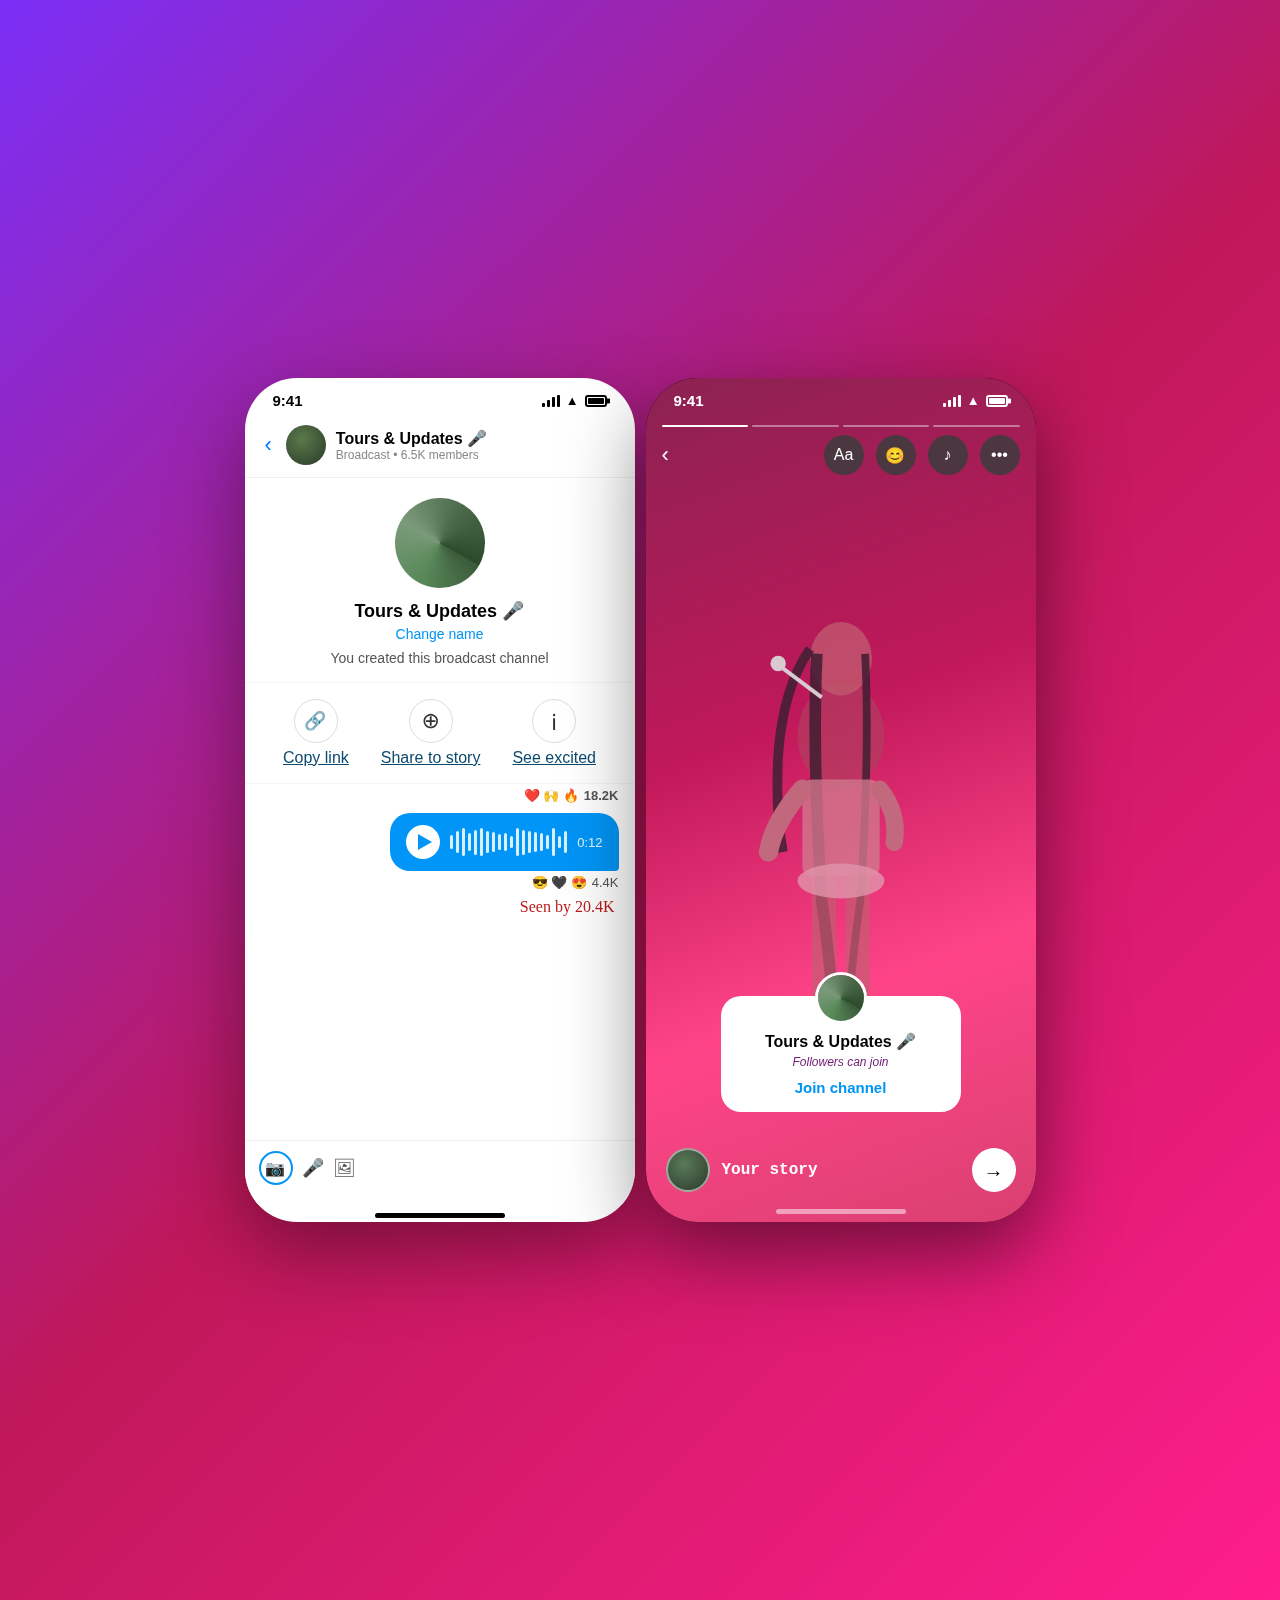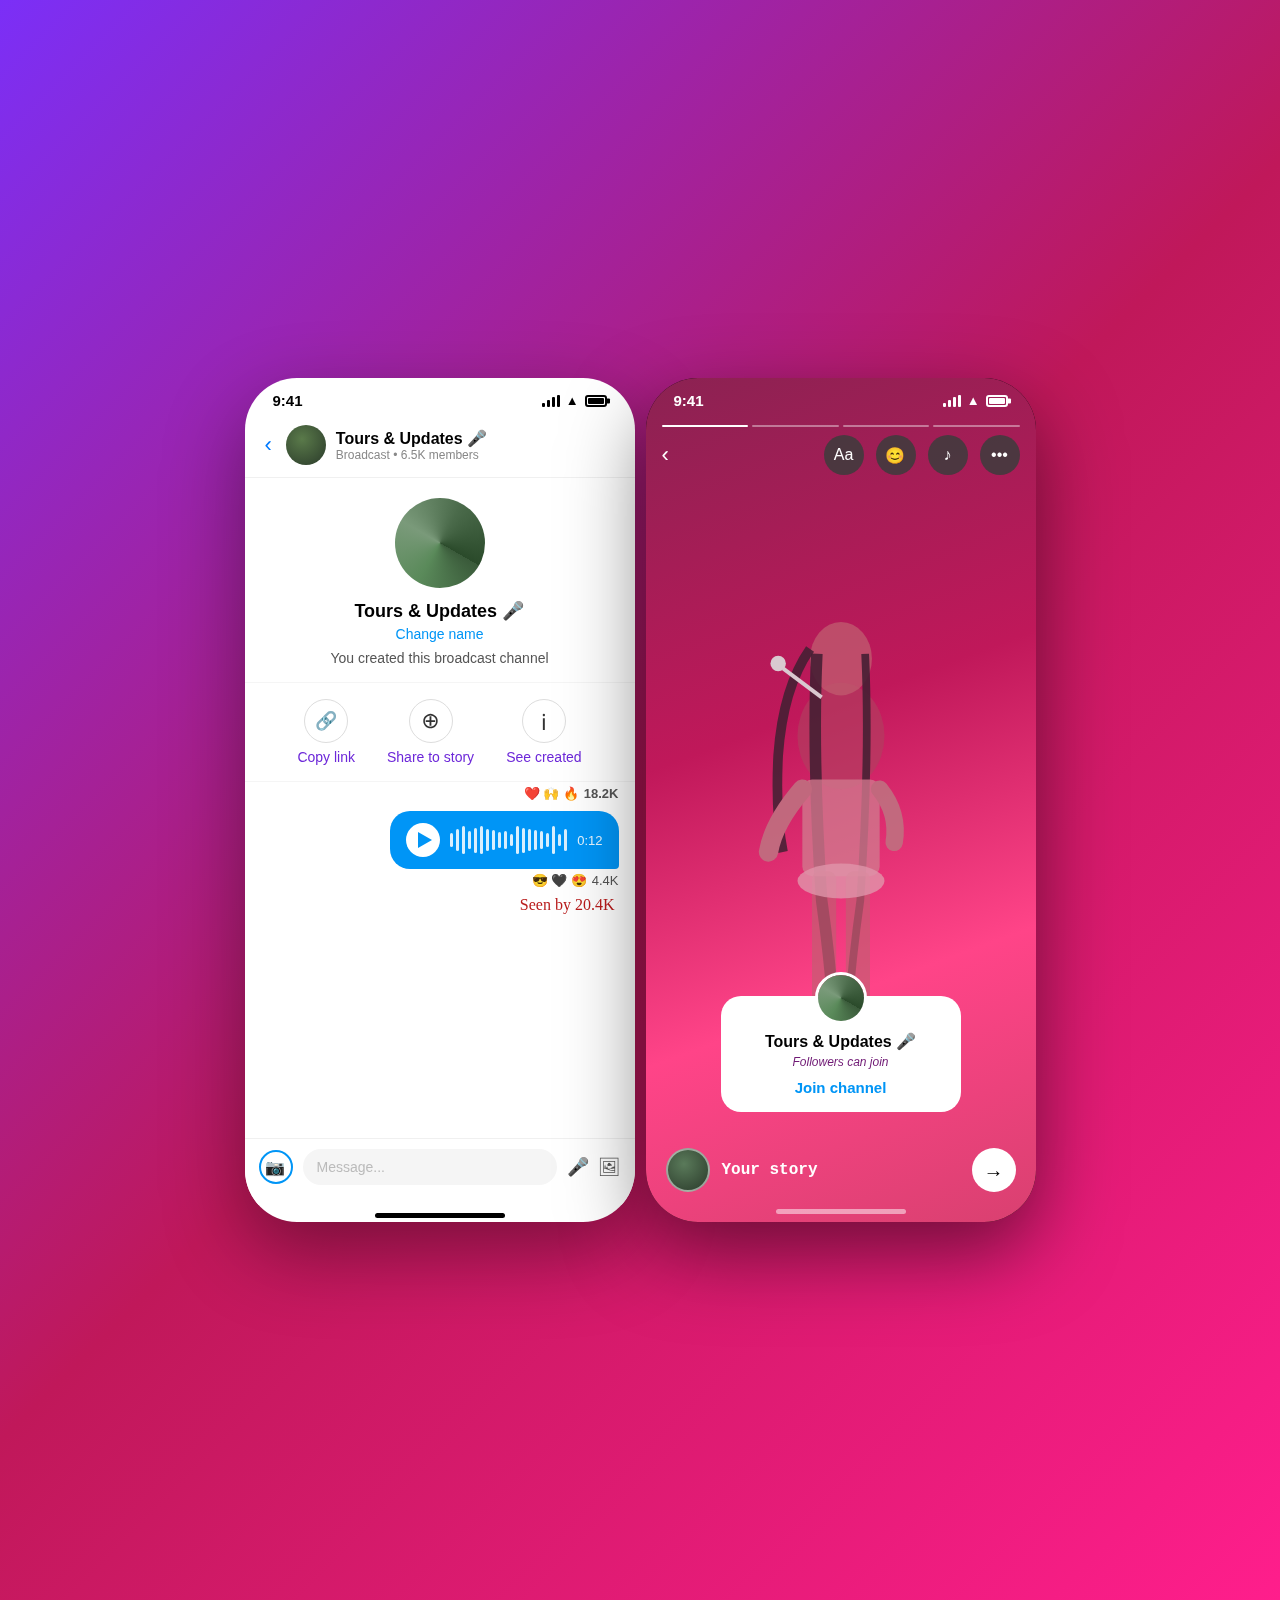--- a/index.html
+++ b/index.html
@@ -195,22 +195,23 @@
       height: 44px;
       border-radius: 50%;
       border: 1.5px solid #ddd;
       display: flex;
       align-items: center;
       justify-content: center;
       font-size: 18px;
       color: #333;
     }
     .action-btn-label {
-      font-size: 14px;
-      color: #6d28d9;
+      font-size: 16px;
+      color: #0c4a6e;
+      text-decoration: underline;
     }
 
     
     .system-msg {
       text-align: center;
       padding: 10px 20px;
       font-size: 13px;
       color: #888;
     }
     .system-msg strong { color: #000; }
@@ -602,21 +603,21 @@
         <div class="action-btn">
           <div class="action-btn-icon">🔗</div>
           <span class="action-btn-label">Copy link</span>
         </div>
         <div class="action-btn">
           <div class="action-btn-icon" style="font-size:22px;">⊕</div>
           <span class="action-btn-label">Share to story</span>
         </div>
         <div class="action-btn">
           <div class="action-btn-icon" style="font-size:22px;">ℹ</div>
-          <span class="action-btn-label">See created</span>
+          <span class="action-btn-label">See excited</span>
         </div>
       </div>
 
 
       <div class="messages-area">
         <div class="msg-reactions">
           <span>❤️ 🙌 🔥</span>
           <span class="count">18.2K</span>
         </div>
 
@@ -650,23 +651,20 @@
         </div>
         <div class="audio-reactions">
           <span>😎 🖤 😍</span>
           <span class="count">4.4K</span>
         </div>
         <div class="seen-by">Seen by 20.4K</div>
       </div>
 
       <div class="input-bar">
         <div class="camera-btn">📷</div>
-        <div class="msg-input">
-          <span style="color:#bbb;font-size:14px;">Message...</span>
-        </div>
         <div class="input-icons">
           <span>🎤</span>
           <span>🖼</span>
         </div>
       </div>
 
       <div class="home-indicator"></div>
     </div>
   </div>
 

